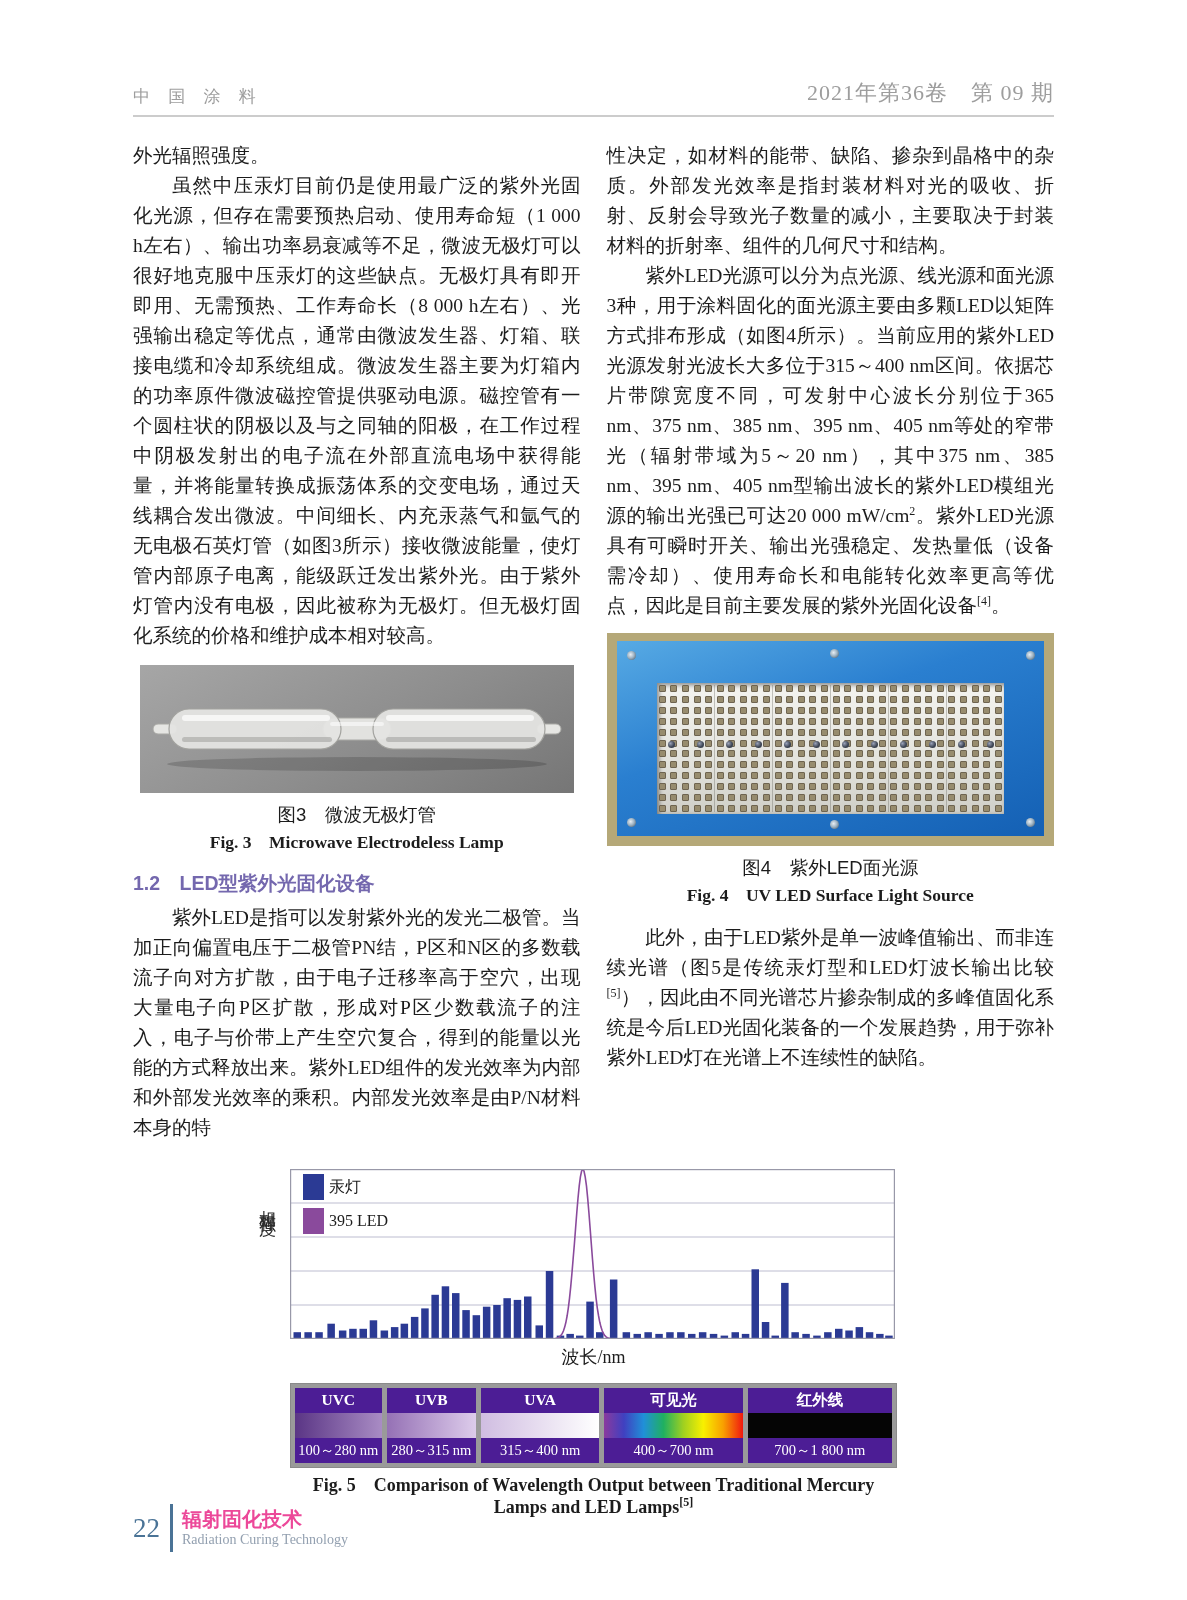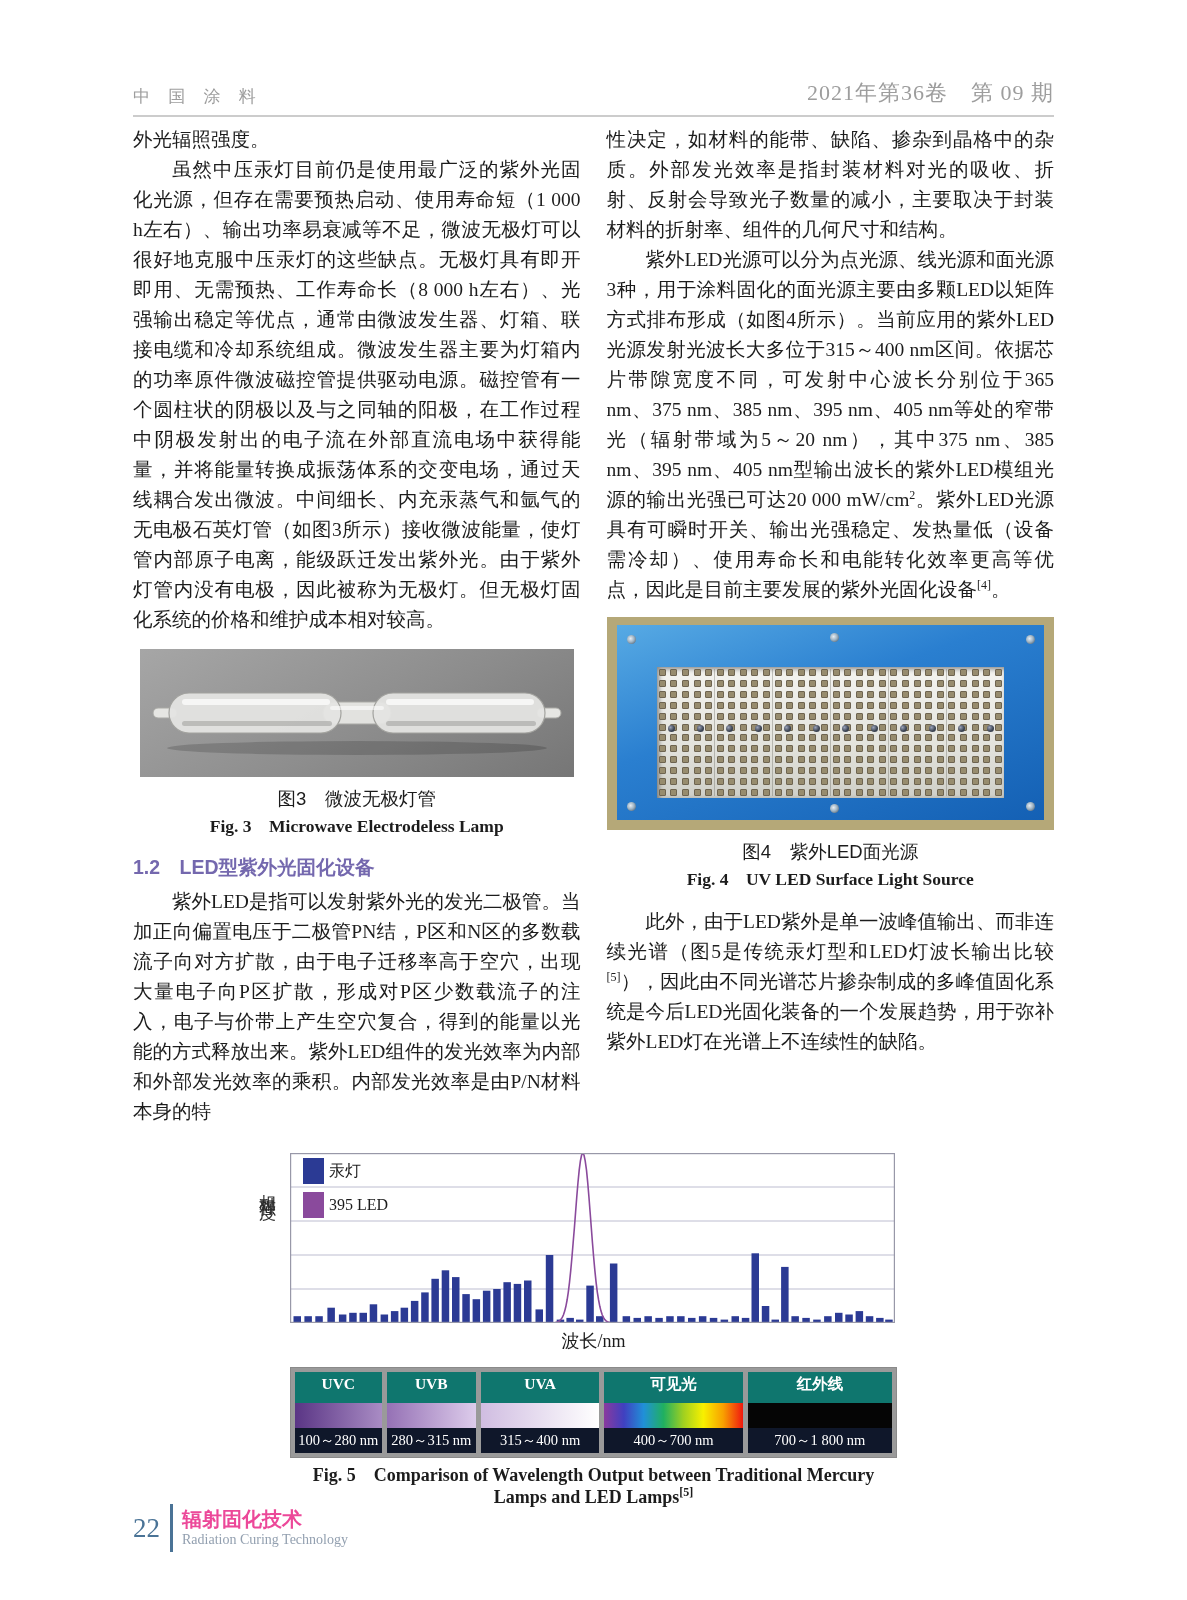--- a/index.html
+++ b/index.html
@@ -4,21 +4,21 @@
 <style>
   html,body{margin:0;padding:0;background:#e9e9e9;}
   .page{position:relative;width:1187px;height:1600px;margin:0 auto;background:#ffffff;
         font-family:"Liberation Serif","DejaVu Serif",serif;color:#1c1c1c;overflow:hidden;}
   
   .hdr{display:flex;justify-content:space-between;align-items:flex-end;
        margin:78px 133px 0 133px;padding-bottom:7px;border-bottom:2px solid #cccccc;}
   .hdr .jname{color:#9d9d9d;font-size:17px;letter-spacing:7px;}
   .hdr .issue{color:#9d9d9d;font-size:22px;letter-spacing:1px;}
   
-  .cols{display:flex;gap:26px;padding:0 133px;margin-top:8px;}
+  .cols{display:flex;gap:26px;padding:0 133px;margin-top:24px;}
   .col{flex:1;min-width:0;}
   .col p{margin:0;font-size:19.5px;line-height:30px;text-align:justify;text-justify:inter-ideograph;}
   .col p.ind{text-indent:2em;}
   sup{font-size:12px;line-height:0;}
   
   .photo3{width:434px;height:128px;margin:14px auto 0 auto;
           background:linear-gradient(150deg,#a6a6a6 0%,#8d8d8d 55%,#767676 100%);}
   .cap-cn{margin-top:9px;text-align:center;font-weight:normal;font-size:18.5px;font-family:"Liberation Sans",sans-serif;}
   .cap-en{margin-top:3px;text-align:center;font-weight:bold;font-size:17.5px;font-family:"Liberation Serif",serif;}
   .sec-h{margin-top:16px;margin-bottom:6px;color:#7468ae;font-weight:bold;font-size:19.5px;
@@ -43,24 +43,24 @@
   .ylab{position:absolute;left:-34px;top:28px;writing-mode:vertical-rl;font-size:17px;color:#2a2a2a;
         letter-spacing:3px;font-family:"Liberation Sans",sans-serif;}
   .plot{position:relative;width:605px;height:170px;background:#ffffff;}
   .leg{position:absolute;left:13px;display:flex;align-items:center;gap:5px;}
   .leg-swatch{width:21px;height:26px;display:inline-block;}
   .leg-txt{font-size:16px;}
   .xlab{text-align:center;font-size:18px;margin-top:6px;}
   .band{display:flex;gap:5px;background:#9a9a9a;border:1px solid #8a8a8a;padding:4px;margin-top:14px;}
   .seg{display:flex;flex-direction:column;min-width:0;}
   .w0{flex:15 0 0;} .w1{flex:15.5 0 0;} .w2{flex:20.5 0 0;} .w3{flex:24 0 0;} .w4{flex:25 0 0;}
-  .seg-head{background:#0f766e;color:#ffffff;font-weight:bold;font-size:15.5px;text-align:center;
-            height:31px;line-height:24px;white-space:nowrap;}
+  .seg-head{background:#4c1d95;color:#ffffff;font-weight:bold;font-size:15.5px;text-align:center;
+            height:25px;line-height:24px;white-space:nowrap;}
   .seg-color{height:25px;}
-  .seg-range{background:#0f172a;color:#ffffff;font-size:14.5px;text-align:center;height:25px;
+  .seg-range{background:#4c1d95;color:#ffffff;font-size:14.5px;text-align:center;height:25px;
              line-height:25px;white-space:nowrap;}
   .f5cap-cn{margin-top:18px;text-align:center;font-weight:bold;font-size:18.5px;font-family:"Liberation Sans",sans-serif;}
   .f5cap-en{margin-top:5px;text-align:center;font-weight:bold;font-size:18px;}
   
   .ftr{position:absolute;left:133px;bottom:48px;display:flex;align-items:center;}
   .ftr .pg{font-size:27px;color:#4a7396;margin-right:10px;}
   .ftr .bar{width:3px;height:48px;background:#4a7396;margin-right:9px;}
   .ftr .cn{font-size:20px;font-weight:bold;color:#ec4899;font-family:"Liberation Sans",sans-serif;line-height:24px;}
   .ftr .en{font-size:14px;color:#93a0b0;line-height:18px;}
 </style>

